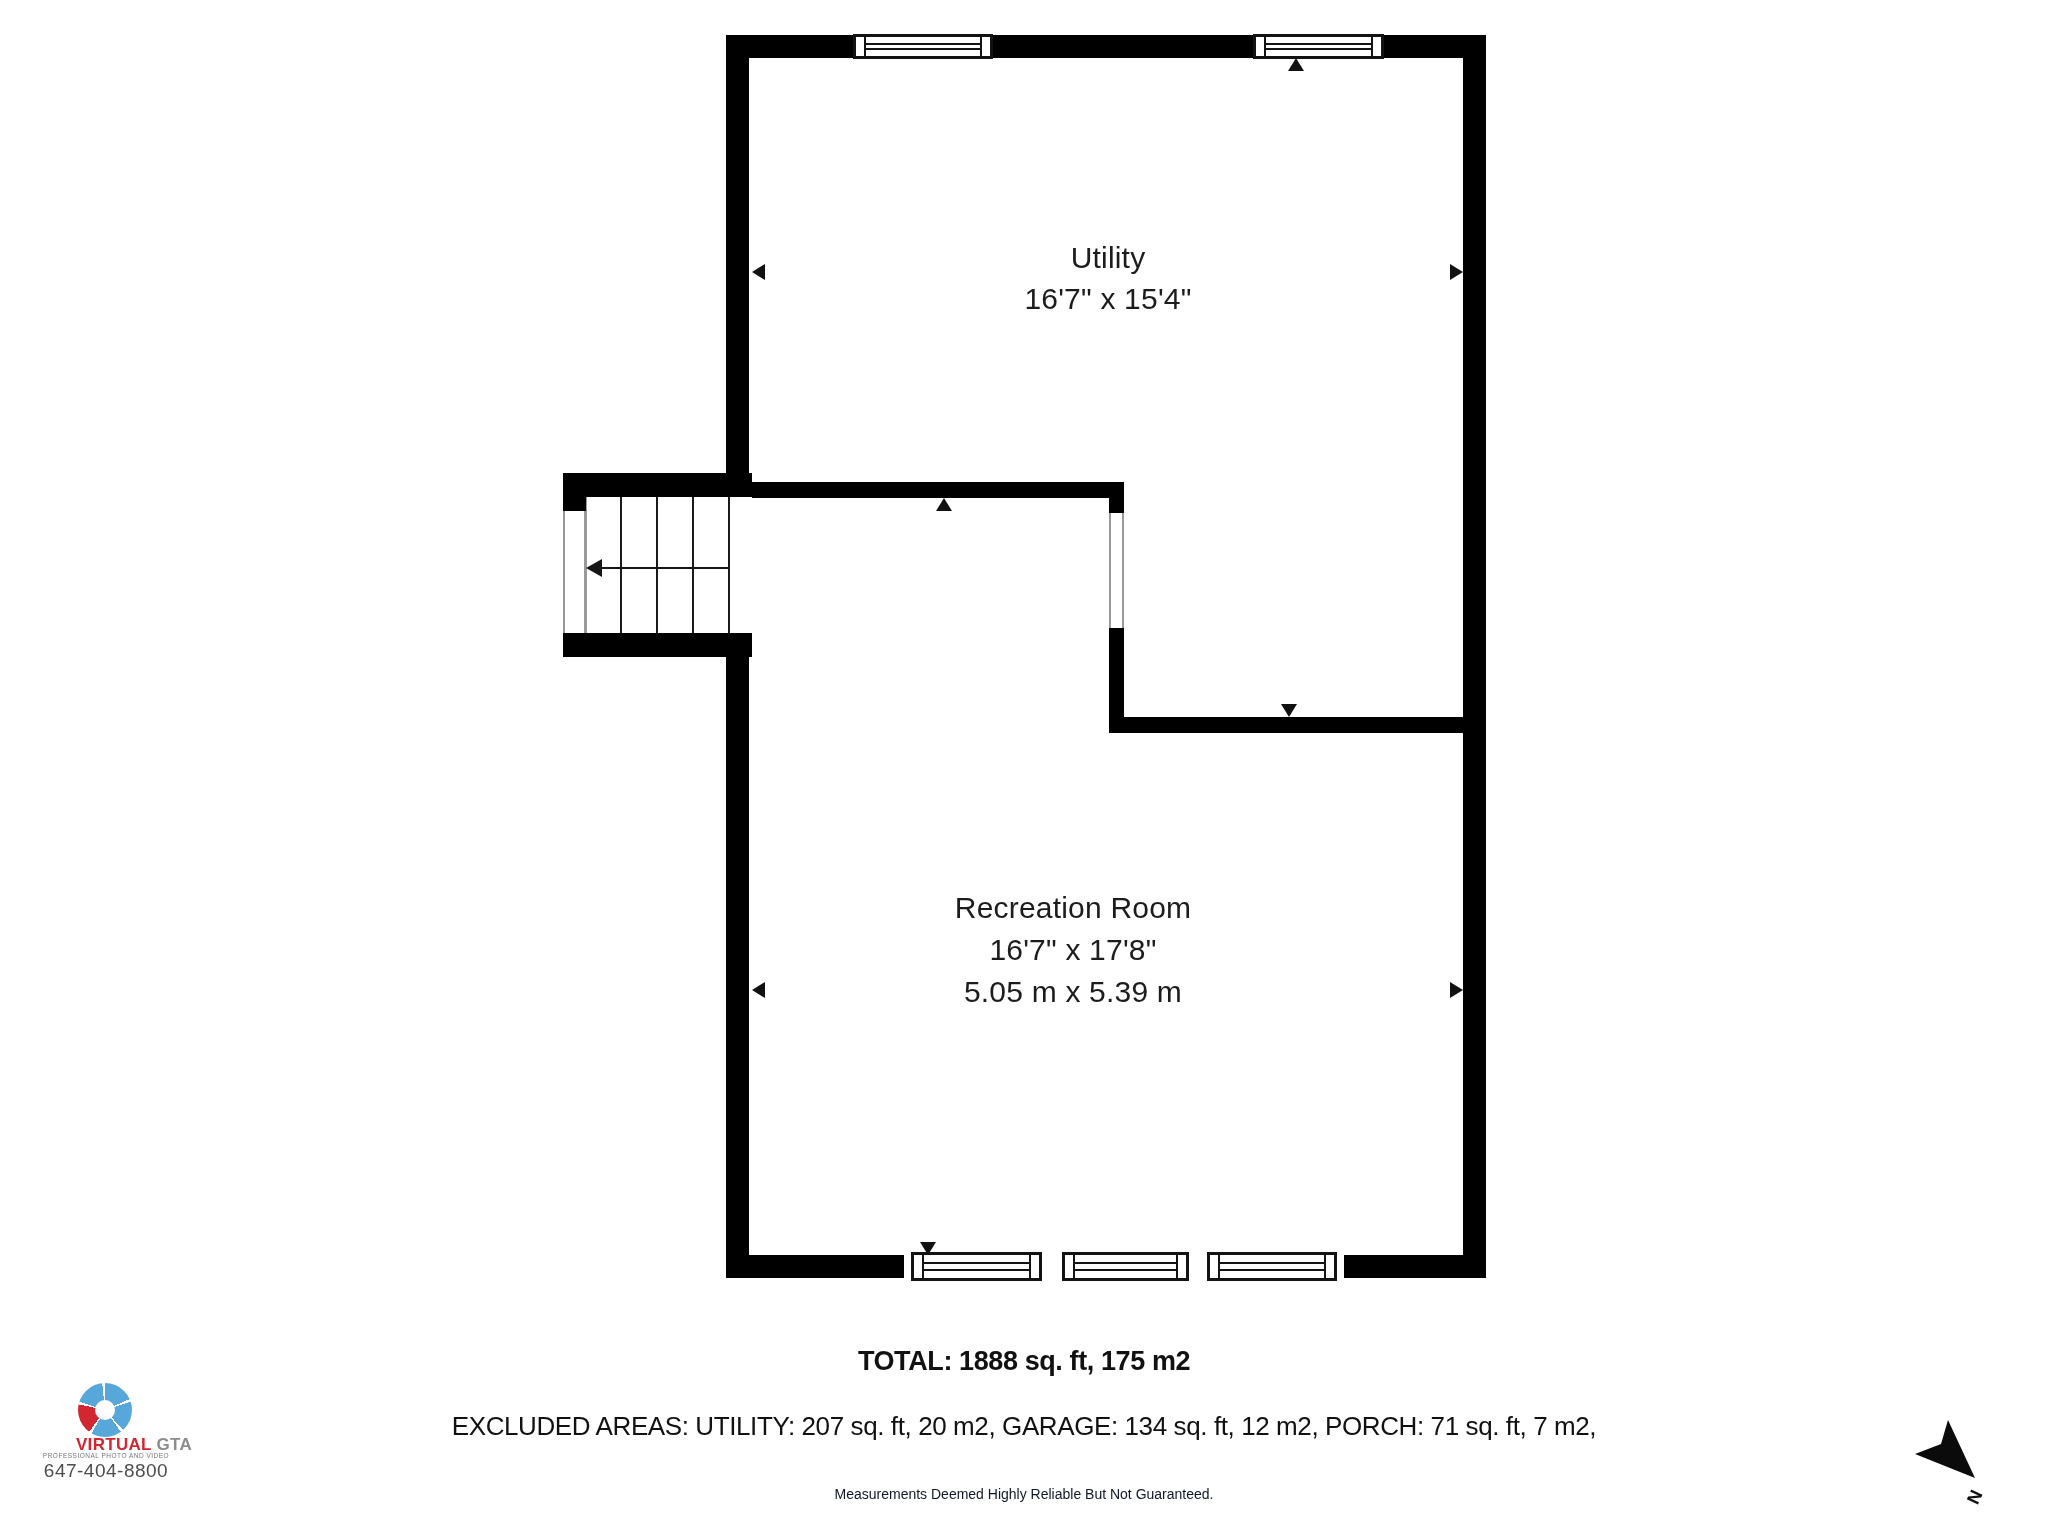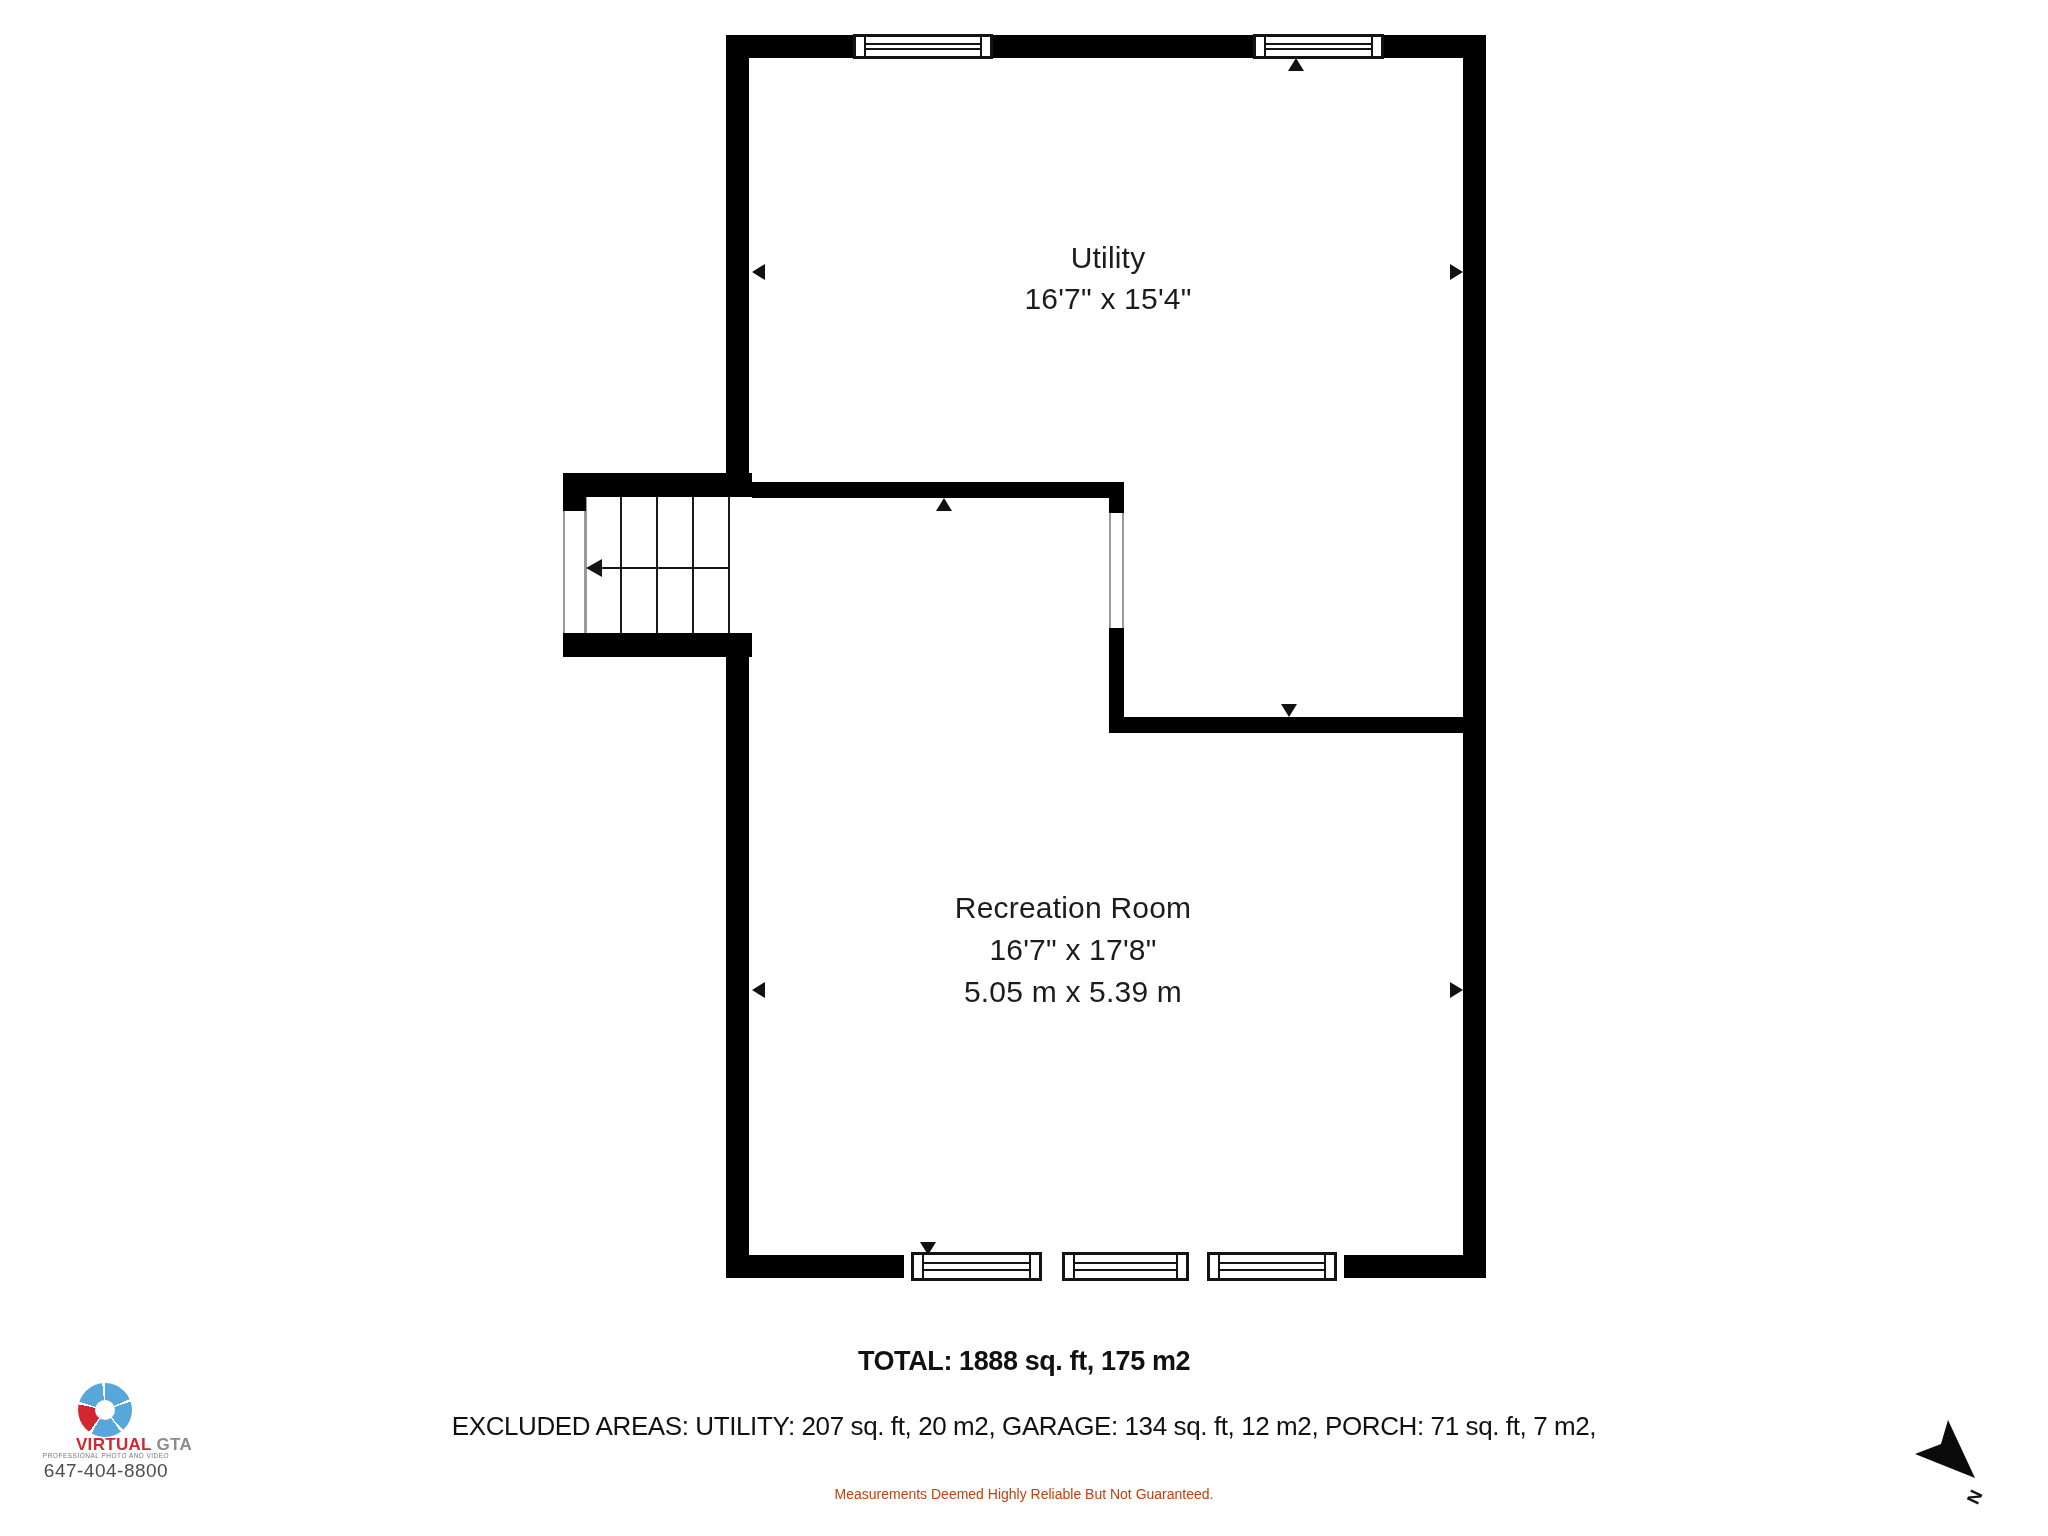--- a/index.html
+++ b/index.html
@@ -30,21 +30,21 @@
   .tri.right{border-top:8px solid transparent;border-bottom:8px solid transparent;border-left:13px solid #111;}
 
   .room-label{position:absolute;text-align:center;font-size:30px;line-height:41px;letter-spacing:0.2px;color:#1c1c1c;}
   .room-label .rl{display:block;}
 
   .footer-line{position:absolute;left:0;width:2048px;text-align:center;color:#111;letter-spacing:-0.4px;}
   .f-total{top:1346px;font-size:27px;font-weight:700;}
   .f-below{top:1384px;font-size:26px;}
   .f-excl{top:1411px;font-size:26px;}
   .f-walls{top:1439px;font-size:26px;}
-  .f-disc{top:1486px;font-size:14px;color:#c2410c;letter-spacing:0;}
+  .f-disc{top:1486px;font-size:14px;color:#0f172a;letter-spacing:0;}
 
   .aperture{position:absolute;left:78px;top:1383px;width:54px;height:54px;border-radius:50%;
     background:conic-gradient(#58a7db 0deg 66deg,#fff 66deg 72deg,#58a7db 72deg 138deg,#fff 138deg 144deg,
                #58a7db 144deg 210deg,#fff 210deg 216deg,#d22630 216deg 282deg,#fff 282deg 288deg,
                #58a7db 288deg 354deg,#fff 354deg 360deg);}
   .aperture::after{content:"";position:absolute;left:17px;top:17px;width:20px;height:20px;background:#fff;border-radius:50%;}
   .logo-brand{position:absolute;left:40px;top:1435px;width:132px;text-align:center;font-size:17px;font-weight:700;letter-spacing:0.3px;margin-left:28px;}
   .logo-brand .red{color:#d22630;}
   .logo-brand .gray{color:#8c8c8c;font-weight:600;}
   .logo-tagline{position:absolute;left:40px;top:1452px;width:132px;text-align:center;font-size:6.5px;color:#777;letter-spacing:0.5px;}

